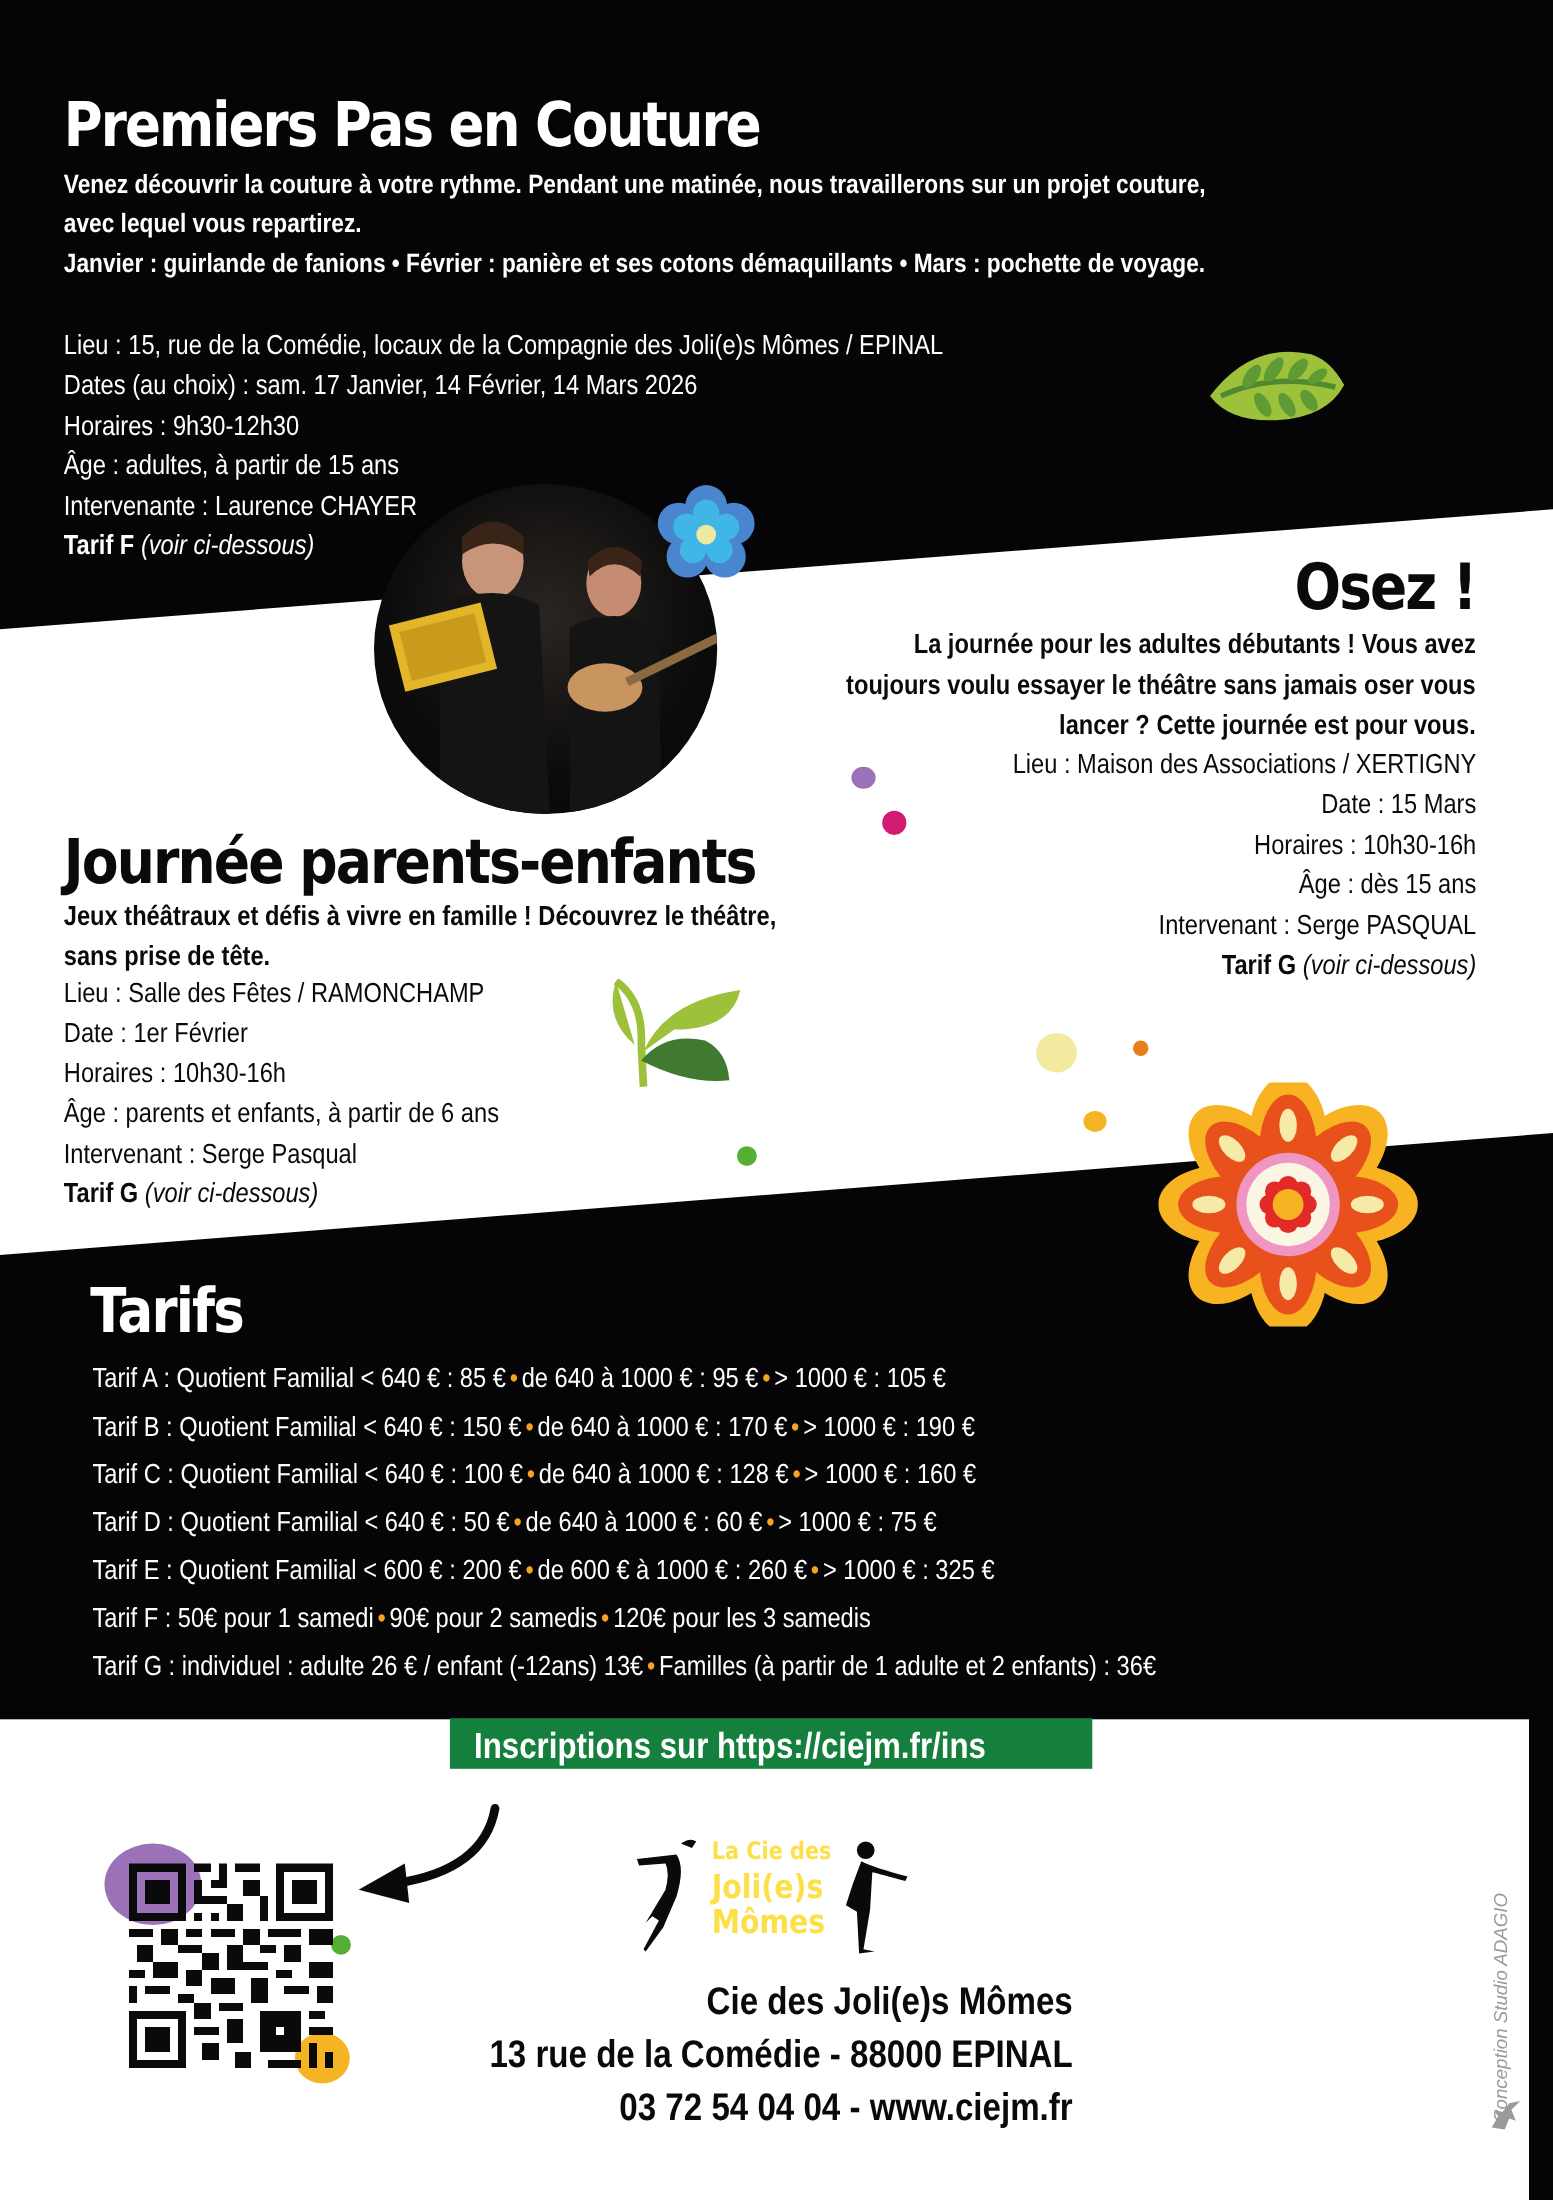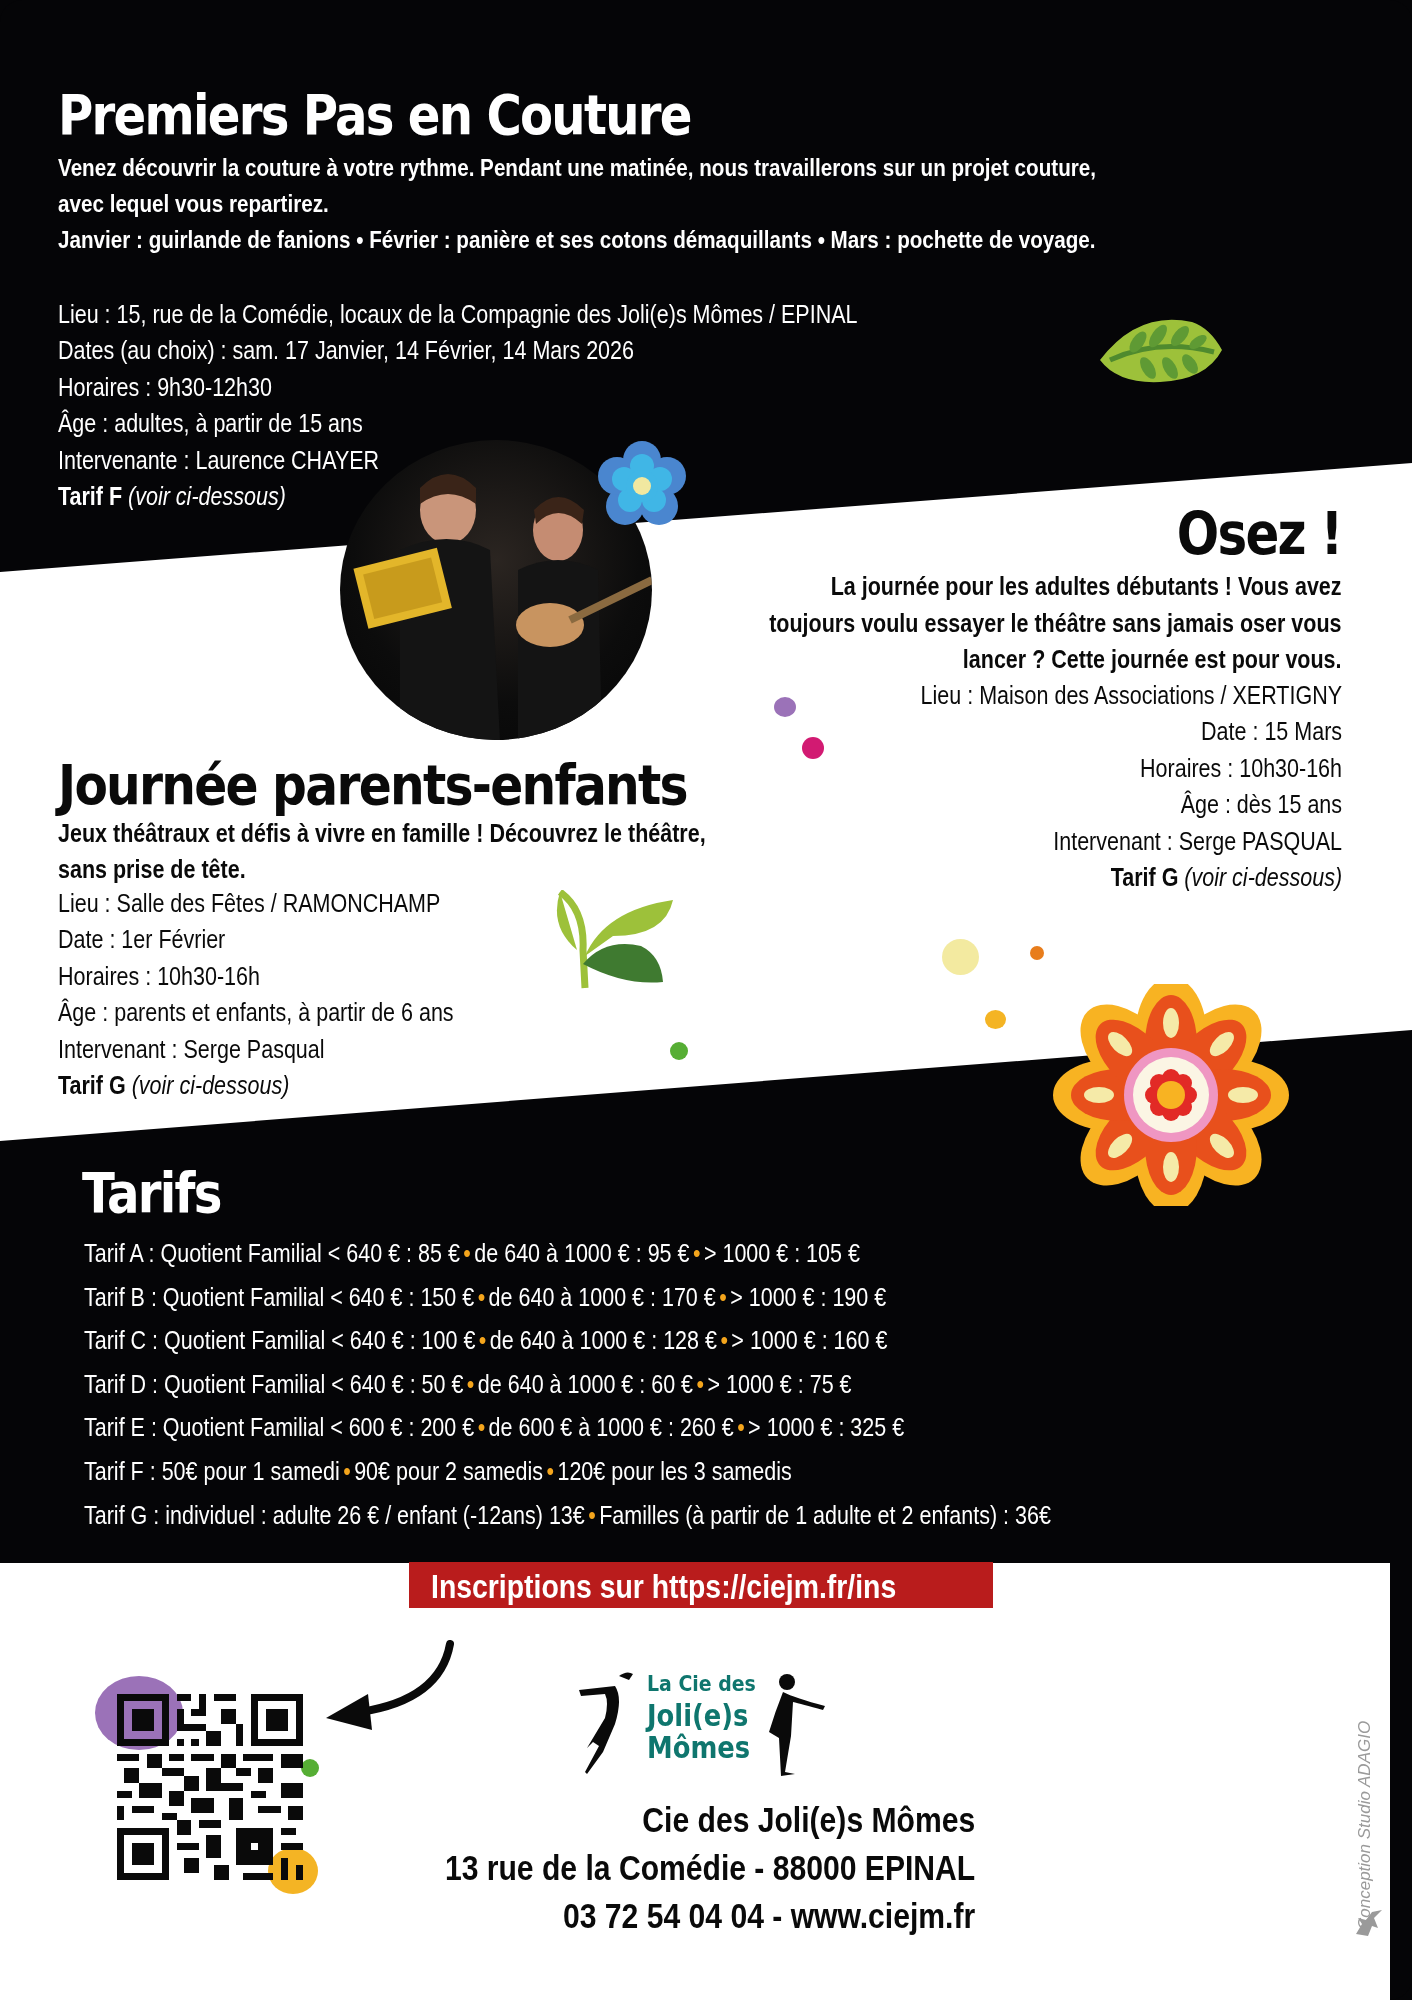--- a/index.html
+++ b/index.html
@@ -25,21 +25,21 @@
   #osez-info { right:70px; top:677px; font-size:25px; line-height:36.4px; color:#0a0a0a; text-align:right; transform:scaleX(0.86); transform-origin:right top; }
 
   #parents-title { left:58px; top:752px; font-size:56px; color:#0a0a0a; transform:scaleX(0.87); transform-origin:left top; }
   #parents-desc { left:58px; top:815px; font-size:25px; line-height:36px; color:#0a0a0a; font-weight:bold; transform:scaleX(0.86); transform-origin:left top; }
   #parents-info { left:58px; top:885px; font-size:25px; line-height:36.4px; color:#0a0a0a; transform:scaleX(0.86); transform-origin:left top; }
 
   #tarifs-title { left:82px; top:1160px; font-size:56px; color:#fff; transform:scaleX(0.86); transform-origin:left top; }
   #tarifs-list { left:84px; top:1232px; font-size:25px; line-height:43.6px; color:#fff; transform:scaleX(0.86); transform-origin:left top; }
   .dot { color:#f4a51c; padding:0 4px; }
 
-  .signup { position:absolute; left:409px; top:1562px; width:584px; height:46px; background:#b91c1c; }
+  .signup { position:absolute; left:409px; top:1562px; width:584px; height:46px; background:#15803d; }
   .signup span { position:absolute; left:22px; top:6px; font-size:33px; font-weight:bold; color:#fff; white-space:nowrap; transform:scaleX(0.86); transform-origin:left top; }
 
   .contact { position:absolute; left:380px; top:1796px; width:640px; text-align:right; color:#0a0a0a; font-weight:bold; }
   .contact .line { font-size:35px; line-height:48px; transform:scaleX(0.86); }
 
   .credit { position:absolute; left:1355px; top:1930px; transform:rotate(-90deg); transform-origin:left top; color:#9a9a9a; font-style:italic; font-size:17px; white-space:nowrap; }
 
   .photo { position:absolute; left:340px; top:440px; width:312px; height:300px; border-radius:50%; background:radial-gradient(circle at 50% 40%, #2b2521 0%, #0c0c0c 60%, #050505 100%); overflow:hidden; }
 </style>
 </head>
@@ -287,21 +287,21 @@
   <svg style="position:absolute;left:320px;top:1640px" width="140" height="100" viewBox="0 0 140 100">
     <path d="M130 4 Q120 60 40 72" stroke="#0a0a0a" stroke-width="8" fill="none" stroke-linecap="round"></path>
     <path d="M48 54 L6 78 L52 90 Z" fill="#0a0a0a"></path>
   </svg>
 
   <div style="position:absolute;left:575px;top:1668px;width:260px;height:110px;">
     <svg style="position:absolute;left:0;top:0" width="70" height="110" viewBox="0 0 70 110">
       <path d="M44 8 Q52 2 58 6 L54 12 Z" fill="#0a0a0a"></path>
       <path d="M4 22 L40 18 Q48 30 40 56 L28 84 L12 106 L10 104 L24 78 L18 74 L12 80 L30 50 Q34 34 30 26 L6 28 Z" fill="#0a0a0a"></path>
     </svg>
-    <div style="position:absolute;left:72px;top:0;font-family:'DejaVu Sans',sans-serif;font-weight:bold;color:#0f766e;line-height:32px;">
+    <div style="position:absolute;left:72px;top:0;font-family:'DejaVu Sans',sans-serif;font-weight:bold;color:#fde047;line-height:32px;">
       <div style="font-size:22px;transform:scaleX(0.86);transform-origin:left;">La Cie des</div>
       <div style="font-size:30px;transform:scaleX(0.86);transform-origin:left;">Joli(e)s</div>
       <div style="font-size:30px;transform:scaleX(0.86);transform-origin:left;">Mômes</div>
     </div>
     <svg style="position:absolute;left:190px;top:4px" width="70" height="106" viewBox="0 0 70 106">
       <circle cx="22" cy="10" r="8" fill="#0a0a0a"></circle>
       <path d="M18 20 Q30 26 60 34 L58 38 Q36 32 28 30 L26 64 L20 100 L30 102 L16 104 L14 66 L4 60 Q10 40 18 20 Z" fill="#0a0a0a"></path>
     </svg>
   </div>
 

